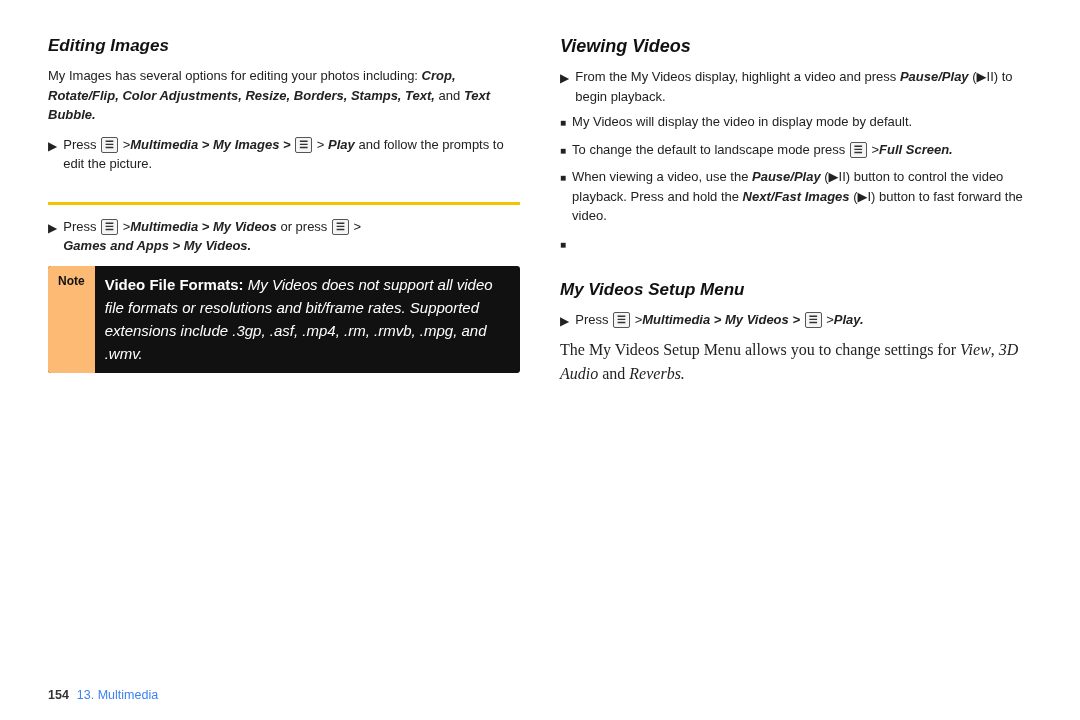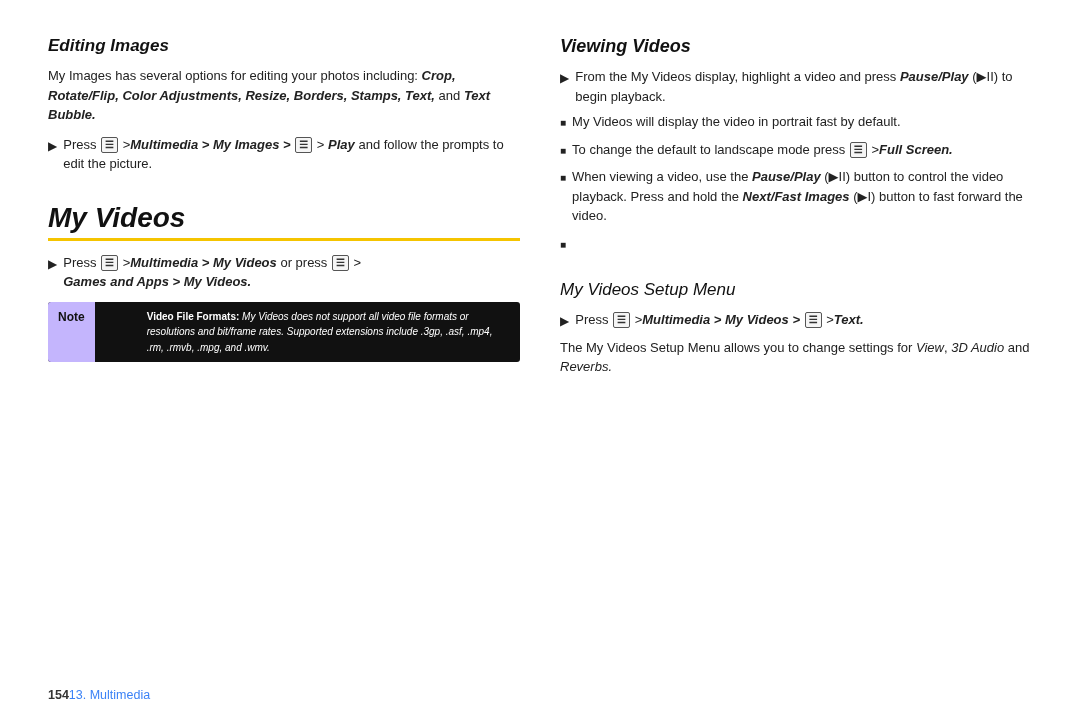--- a/index.html
+++ b/index.html
@@ -125,38 +125,37 @@
     .note-box {
       display: flex;
       flex-direction: row;
       background: #111111;
       border-radius: 3px;
       margin-top: 10px;
       overflow: hidden;
     }
 
     .note-label {
-      background: #c4b5fd;
+      background: #fdba74;
       color: #111;
       font-weight: bold;
       font-size: 12px;
       padding: 8px 10px;
       display: flex;
       align-items: flex-start;
       justify-content: center;
       min-width: 44px;
       flex-shrink: 0;
     }
 
     .note-content {
       color: #ffffff;
-      font-size: 10px;
+      font-size: 15px;
       padding: 7px 10px;
       line-height: 1.55;
-      margin-left: 42px;
     }
 
     .note-content em {
       font-style: italic;
     }
 
     .note-content strong {
       font-weight: bold;
     }
 
@@ -190,45 +189,47 @@
       font-weight: bold;
     }
 
     
     .setup-menu-section {
       margin-top: 20px;
     }
 
     .setup-menu-title {
       font-style: italic;
-      font-weight: normal;
+      font-weight: bold;
       font-size: 17px;
       margin-bottom: 10px;
       color: #111;
     }
 
     .setup-menu-desc {
-      font-size: 13px;
+      font-size: 16px;
       line-height: 1.5;
       margin-top: 8px;
+      font-family: Liberation Serif, serif;
     }
 
     .setup-menu-desc em {
       font-style: italic;
     }
 
     
     .footer {
       position: absolute;
       bottom: 18px;
       left: 48px;
       font-size: 12.5px;
       color: #333;
       display: flex;
       flex-direction: row;
+      gap: 8px;
       margin-top: 8px;
     }
 
     .footer-page {
       font-weight: bold;
     }
 
     .footer-chapter {
       color: #3b82f6;
     }
@@ -247,21 +248,20 @@
       </div>
       <div class="bullet-item">
         <span class="bullet-arrow">▶</span>
         <span class="bullet-text">
           Press <span class="key-icon">☰</span> &gt;<em>Multimedia &gt; My Images &gt;</em> <span class="key-icon">☰</span> &gt; <em>Play</em> and follow the prompts to edit the picture.
         </span>
       </div>
     </div>
 
     <div class="my-videos-section">
-      <div class="my-videos-title">My Videos</div>
       <div class="my-videos-divider"></div>
 
       <div class="bullet-item">
         <span class="bullet-arrow">▶</span>
         <span class="bullet-text">
           Press <span class="key-icon">☰</span> &gt;<em>Multimedia &gt; My Videos</em> or press <span class="key-icon">☰</span> &gt;<br><em>Games and Apps &gt; My Videos.</em>
         </span>
       </div>
 
       <div class="note-box">
@@ -282,21 +282,21 @@
       <div class="bullet-item">
         <span class="bullet-arrow">▶</span>
         <span class="bullet-text">
           From the My Videos display, highlight a video and press <em>Pause/Play</em> (▶II) to begin playback.
         </span>
       </div>
 
       <div class="square-bullet">
         <span class="square-bullet-marker">■</span>
         <span class="square-bullet-text">
-          My Videos will display the video in portrait fast by default.
+          My Videos will display the video in display mode by default.
         </span>
       </div>
 
       <div class="square-bullet">
         <span class="square-bullet-marker">■</span>
         <span class="square-bullet-text">
           To change the default to landscape mode press <span class="key-icon">☰</span> &gt;<em>Full Screen.</em>
         </span>
       </div>
 
@@ -311,21 +311,21 @@
         <span class="square-bullet-marker">■</span>
       </div>
     </div>
 
     <div class="setup-menu-section">
       <div class="setup-menu-title">My Videos Setup Menu</div>
 
       <div class="bullet-item">
         <span class="bullet-arrow">▶</span>
         <span class="bullet-text">
-          Press <span class="key-icon">☰</span> &gt;<em>Multimedia &gt; My Videos &gt;</em> <span class="key-icon">☰</span> &gt;<em>Text.</em>
+          Press <span class="key-icon">☰</span> &gt;<em>Multimedia &gt; My Videos &gt;</em> <span class="key-icon">☰</span> &gt;<em>Play.</em>
         </span>
       </div>
 
       <div class="setup-menu-desc">
         The My Videos Setup Menu allows you to change settings for <em>View</em>, <em>3D Audio</em> and <em>Reverbs.</em>
       </div>
     </div>
 
   </div>
 </div>

